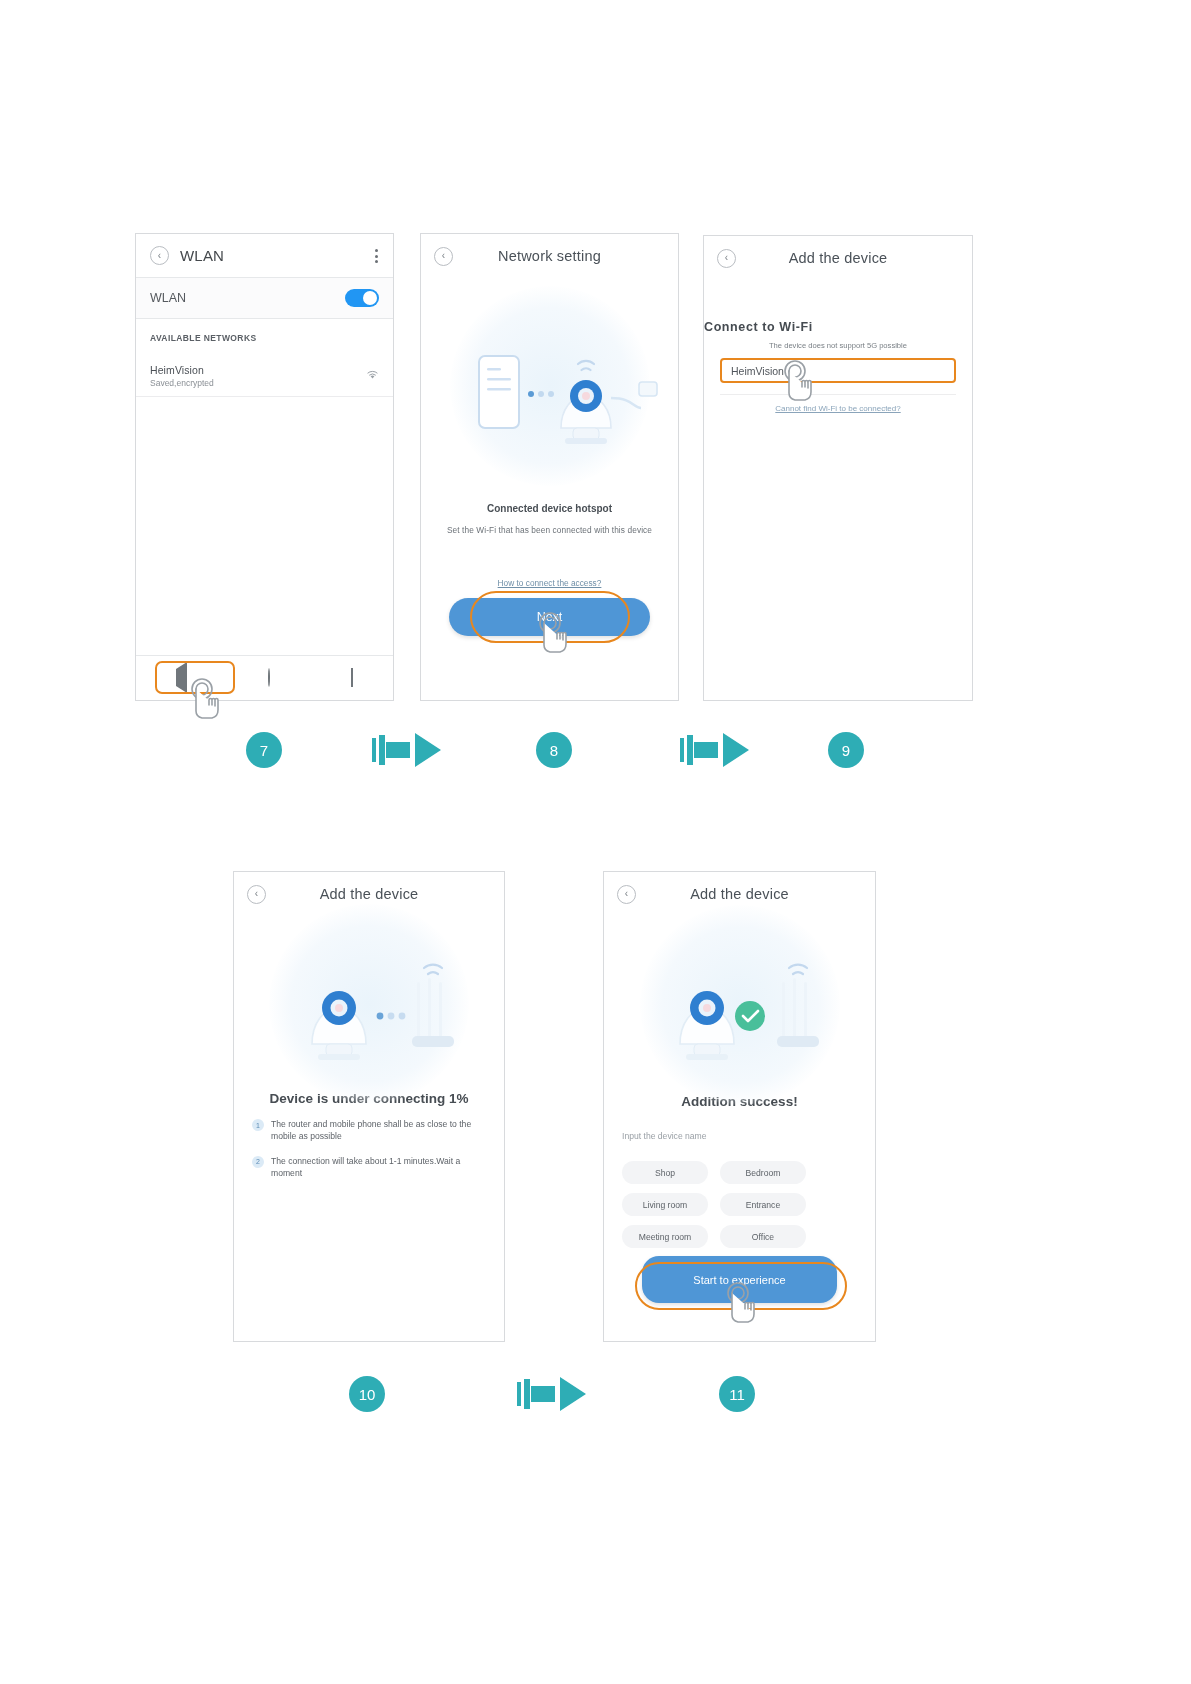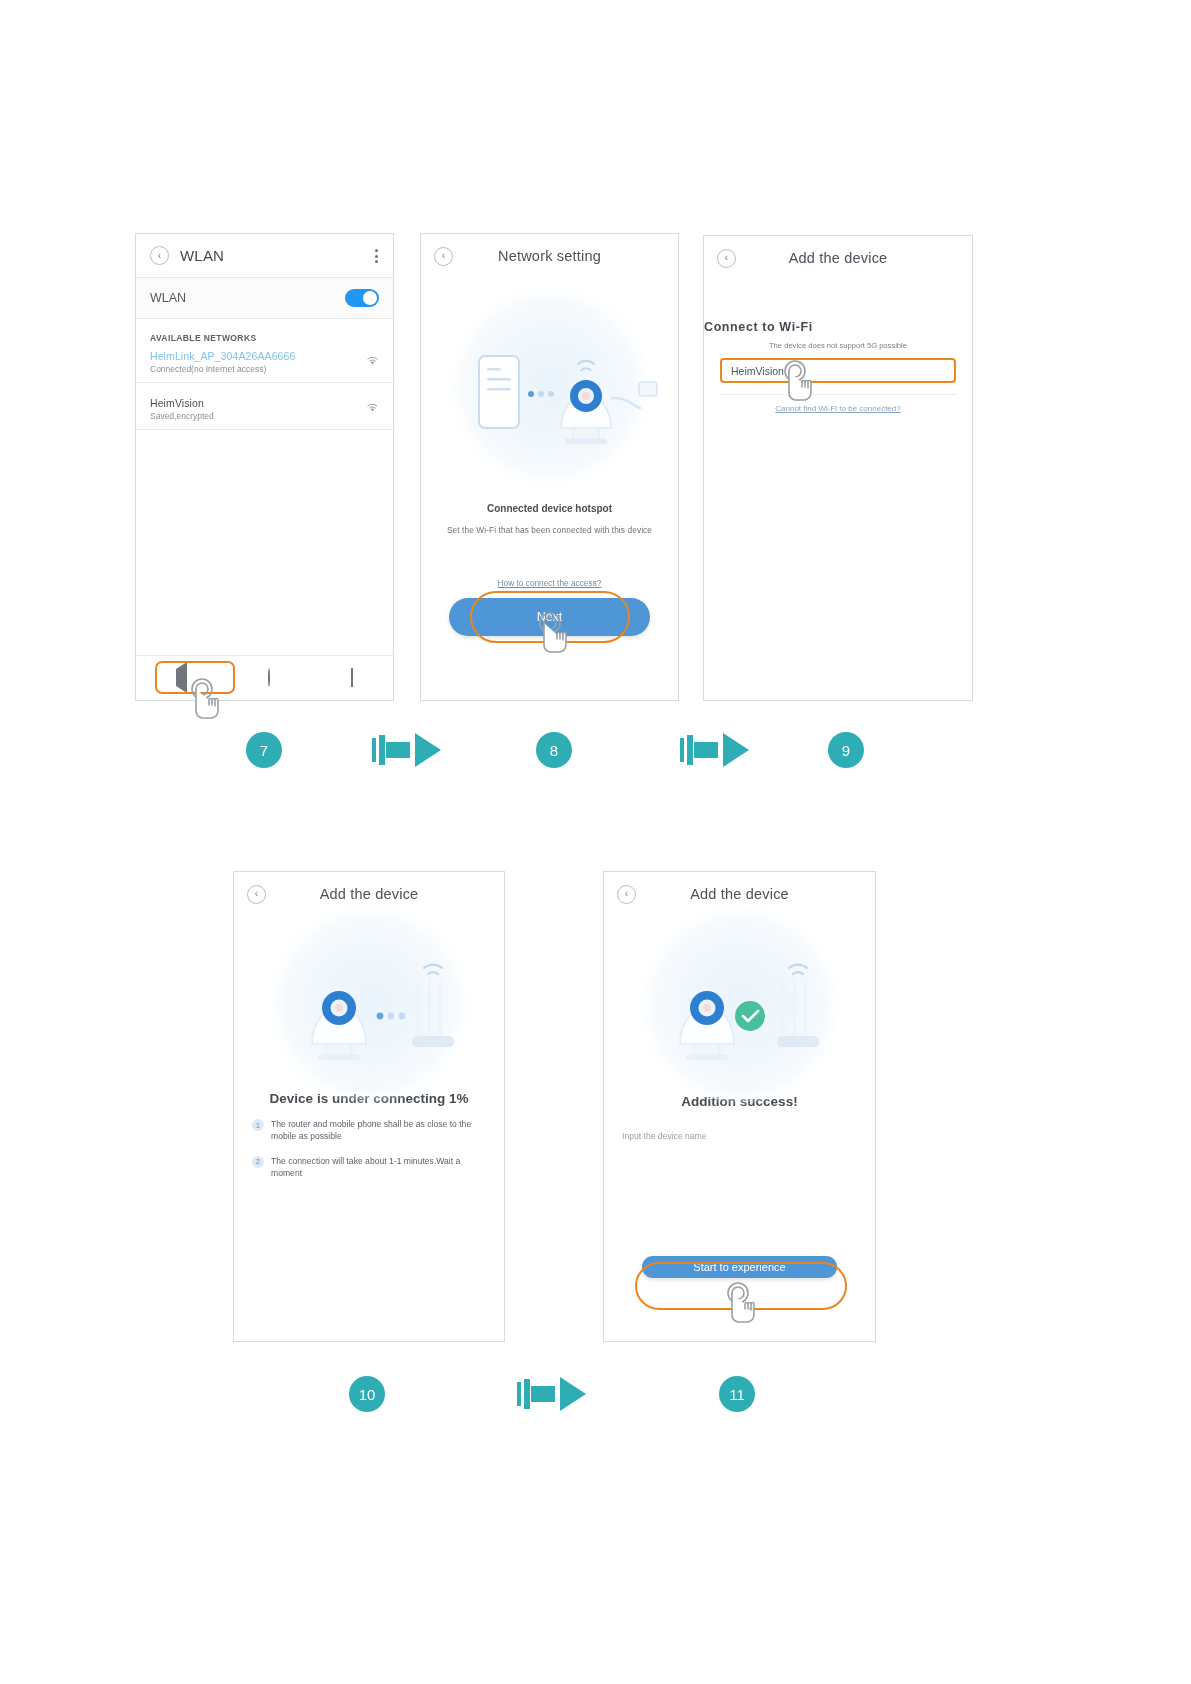--- a/index.html
+++ b/index.html
@@ -148,29 +148,20 @@
 
     <div class="wlan-toggle-row">
       <span class="lbl">WLAN</span>
       <span class="switch">
           <span class="knob"></span>
         </span>
     </div>
 
     <div class="sec-label">AVAILABLE NETWORKS</div>
 
-    <div class="net">
-      <div class="ssid active">HeimLink_AP_304A26AA6666</div>
-      <div class="sub">Connected(no Internet access)</div>
-      <svg class="wifi-ic" viewBox="0 0 24 18">
-        <path d="M12 16.2l-3-3.6a4.7 4.7 0 016 0z" fill="#9aa0a6"></path>
-        <path d="M4.6 7.4a11.3 11.3 0 0114.8 0" stroke="#9aa0a6" stroke-width="1.6" fill="none" stroke-linecap="round"></path>
-        <path d="M7.3 10.6a7.4 7.4 0 019.4 0" stroke="#9aa0a6" stroke-width="1.6" fill="none" stroke-linecap="round"></path>
-      </svg>
-    </div>
 
     <div class="net spaced">
       <div class="ssid">HeimVision</div>
       <div class="sub">Saved,encrypted</div>
       <svg class="wifi-ic" viewBox="0 0 24 18">
         <path d="M12 16.2l-3-3.6a4.7 4.7 0 016 0z" fill="#9aa0a6"></path>
         <path d="M4.6 7.4a11.3 11.3 0 0114.8 0" stroke="#9aa0a6" stroke-width="1.6" fill="none" stroke-linecap="round"></path>
         <path d="M7.3 10.6a7.4 7.4 0 019.4 0" stroke="#9aa0a6" stroke-width="1.6" fill="none" stroke-linecap="round"></path>
       </svg>
     </div>
@@ -324,22 +315,30 @@
         <rect x="200" y="66" width="3" height="60" rx="1.5" fill="#edf4fa"></rect>
         <rect x="173" y="120" width="42" height="11" rx="5" fill="#dfeaf4"></rect>
         <path d="M185 52a14 14 0 0118 0" stroke="#c3d8ee" stroke-width="2.2" fill="none" stroke-linecap="round"></path>
         <path d="M189 58a8.5 8.5 0 0110 0" stroke="#c3d8ee" stroke-width="2.2" fill="none" stroke-linecap="round"></path>
       </svg>
     </div>
 
     <div class="succ-title">Addition success!</div>
     <div class="input-hint">Input the device name</div>
 
-
-    <div class="btn-primary" style="left:38px;right:38px;top:384px;height:22px;border-radius:17px;font-size:11px;">Start to experience</div>
+    <div class="chips">
+      <span class="chip">Shop</span>
+      <span class="chip">Bedroom</span>
+      <span class="chip">Living room</span>
+      <span class="chip">Entrance</span>
+      <span class="chip">Meeting room</span>
+      <span class="chip">Office</span>
+    </div>
+
+    <div class="btn-primary" style="left:38px;right:38px;top:384px;height:47px;border-radius:17px;font-size:11px;">Start to experience</div>
   </div>
   <div class="hl-box" style="left:635px;top:1262px;width:212px;height:48px;border-radius:24px;"></div>
 
   <svg class="hand" style="left:718px;top:1282px;" viewBox="0 0 46 56">
     <circle cx="20" cy="11" r="10" fill="none" stroke="#9aa0a6" stroke-width="1.6"></circle>
     <circle cx="20" cy="11" r="6" fill="none" stroke="#9aa0a6" stroke-width="1.6"></circle>
     <path d="M14 11v22c0 3 2 6 6 7h10c4-1 6-4 6-8V22c0-2-3-2-3 0v6m0-6c0-2-3-2-3 0v5m0-5c0-2-3-2-3 0v5" fill="#fff" stroke="#9aa0a6" stroke-width="1.6" stroke-linecap="round" stroke-linejoin="round"></path>
   </svg>
 
   <div class="badge" style="left:246px;top:732px;">7</div>

